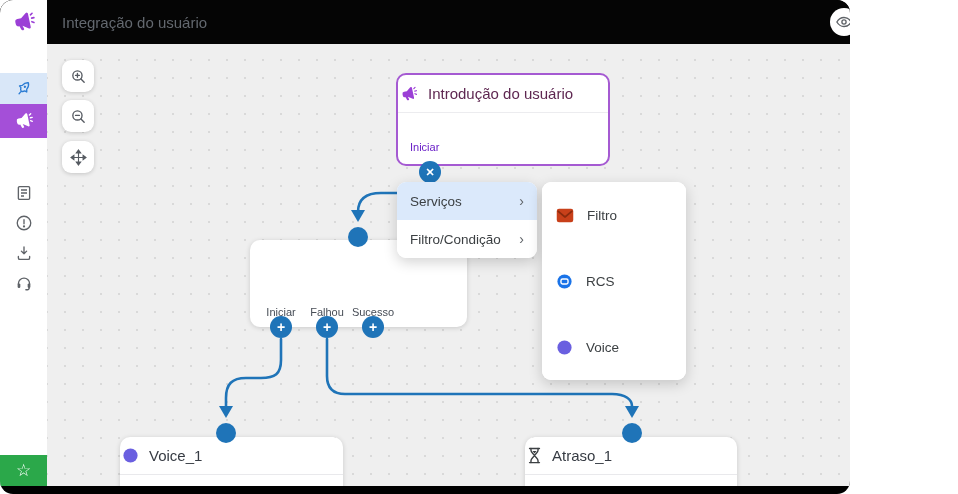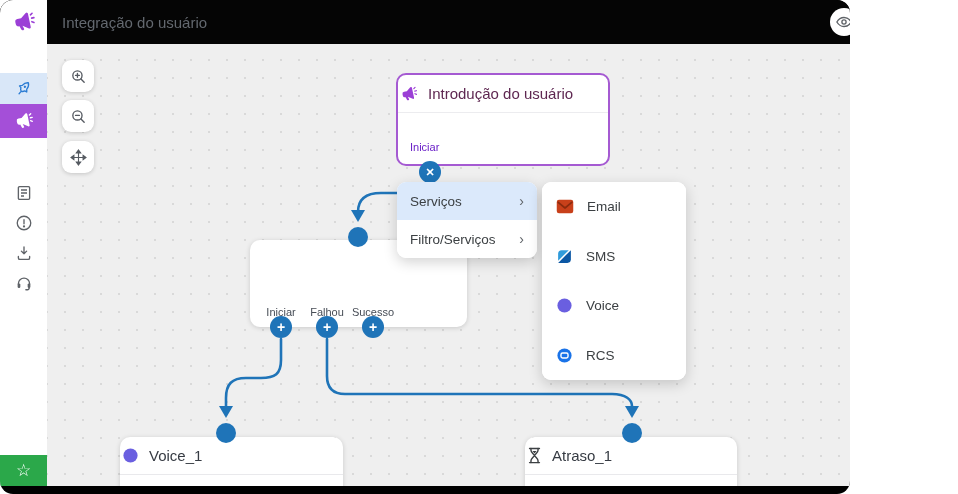--- a/index.html
+++ b/index.html
@@ -288,60 +288,51 @@
           <span>Atraso_1</span>
         </div>
       </div>
 
       <div class="menu context-menu">
         <button class="menu-row hl">
           <span>Serviços</span>
           <span class="chev">›</span>
         </button>
         <button class="menu-row">
-          <span>Filtro/Serviços</span>
+          <span>Filtro/Condição</span>
           <span class="chev">›</span>
         </button>
       </div>
 
       <div class="menu services-menu">
         <button class="svc-row">
           <span class="ic">
             <svg width="18" height="15" viewBox="0 0 24 20">
               <rect x="1" y="1" width="22" height="18" rx="3" fill="#c8401a"></rect>
               <path d="M3 4.5 12 12 21 4.5" stroke="#8a2a0d" stroke-width="2.2" fill="none" stroke-linecap="round" stroke-linejoin="round"></path>
             </svg>
           </span>
-          <span>Email</span>
+          <span>Filtro</span>
         </button>
         <button class="svc-row">
           <span class="ic">
             <svg width="17" height="17" viewBox="0 0 24 24">
-              <path d="M3 21 21 3v13a5 5 0 0 1-5 5Z" fill="#0b57a4"></path>
-              <path d="M3 18V8a5 5 0 0 1 5-5h10Z" fill="#2f9bdb"></path>
-            </svg>
-          </span>
-          <span>SMS</span>
+              <circle cx="12" cy="12" r="10" fill="#1a73e8"></circle>
+              <rect x="7" y="8.5" width="10" height="7" rx="2.3" fill="none" stroke="#fff" stroke-width="2"></rect>
+            </svg>
+          </span>
+          <span>RCS</span>
         </button>
         <button class="svc-row">
           <span class="ic">
             <svg width="17" height="17" viewBox="0 0 24 24">
               <circle cx="12" cy="12" r="10" fill="#6a5fe0"></circle>
               <path d="M12 3.5a8.5 8.5 0 0 1 0 17 5.3 5.3 0 0 0 0-17Z" fill="#fff"></path>
               <circle cx="14.5" cy="8.5" r="1.7" fill="#6a5fe0"></circle>
             </svg>
           </span>
           <span>Voice</span>
         </button>
-        <button class="svc-row">
-          <span class="ic">
-            <svg width="17" height="17" viewBox="0 0 24 24">
-              <circle cx="12" cy="12" r="10" fill="#1a73e8"></circle>
-              <rect x="7" y="8.5" width="10" height="7" rx="2.3" fill="none" stroke="#fff" stroke-width="2"></rect>
-            </svg>
-          </span>
-          <span>RCS</span>
-        </button>
       </div>
 
     </div>
   </div>
 </div>
 
 </body></html>

